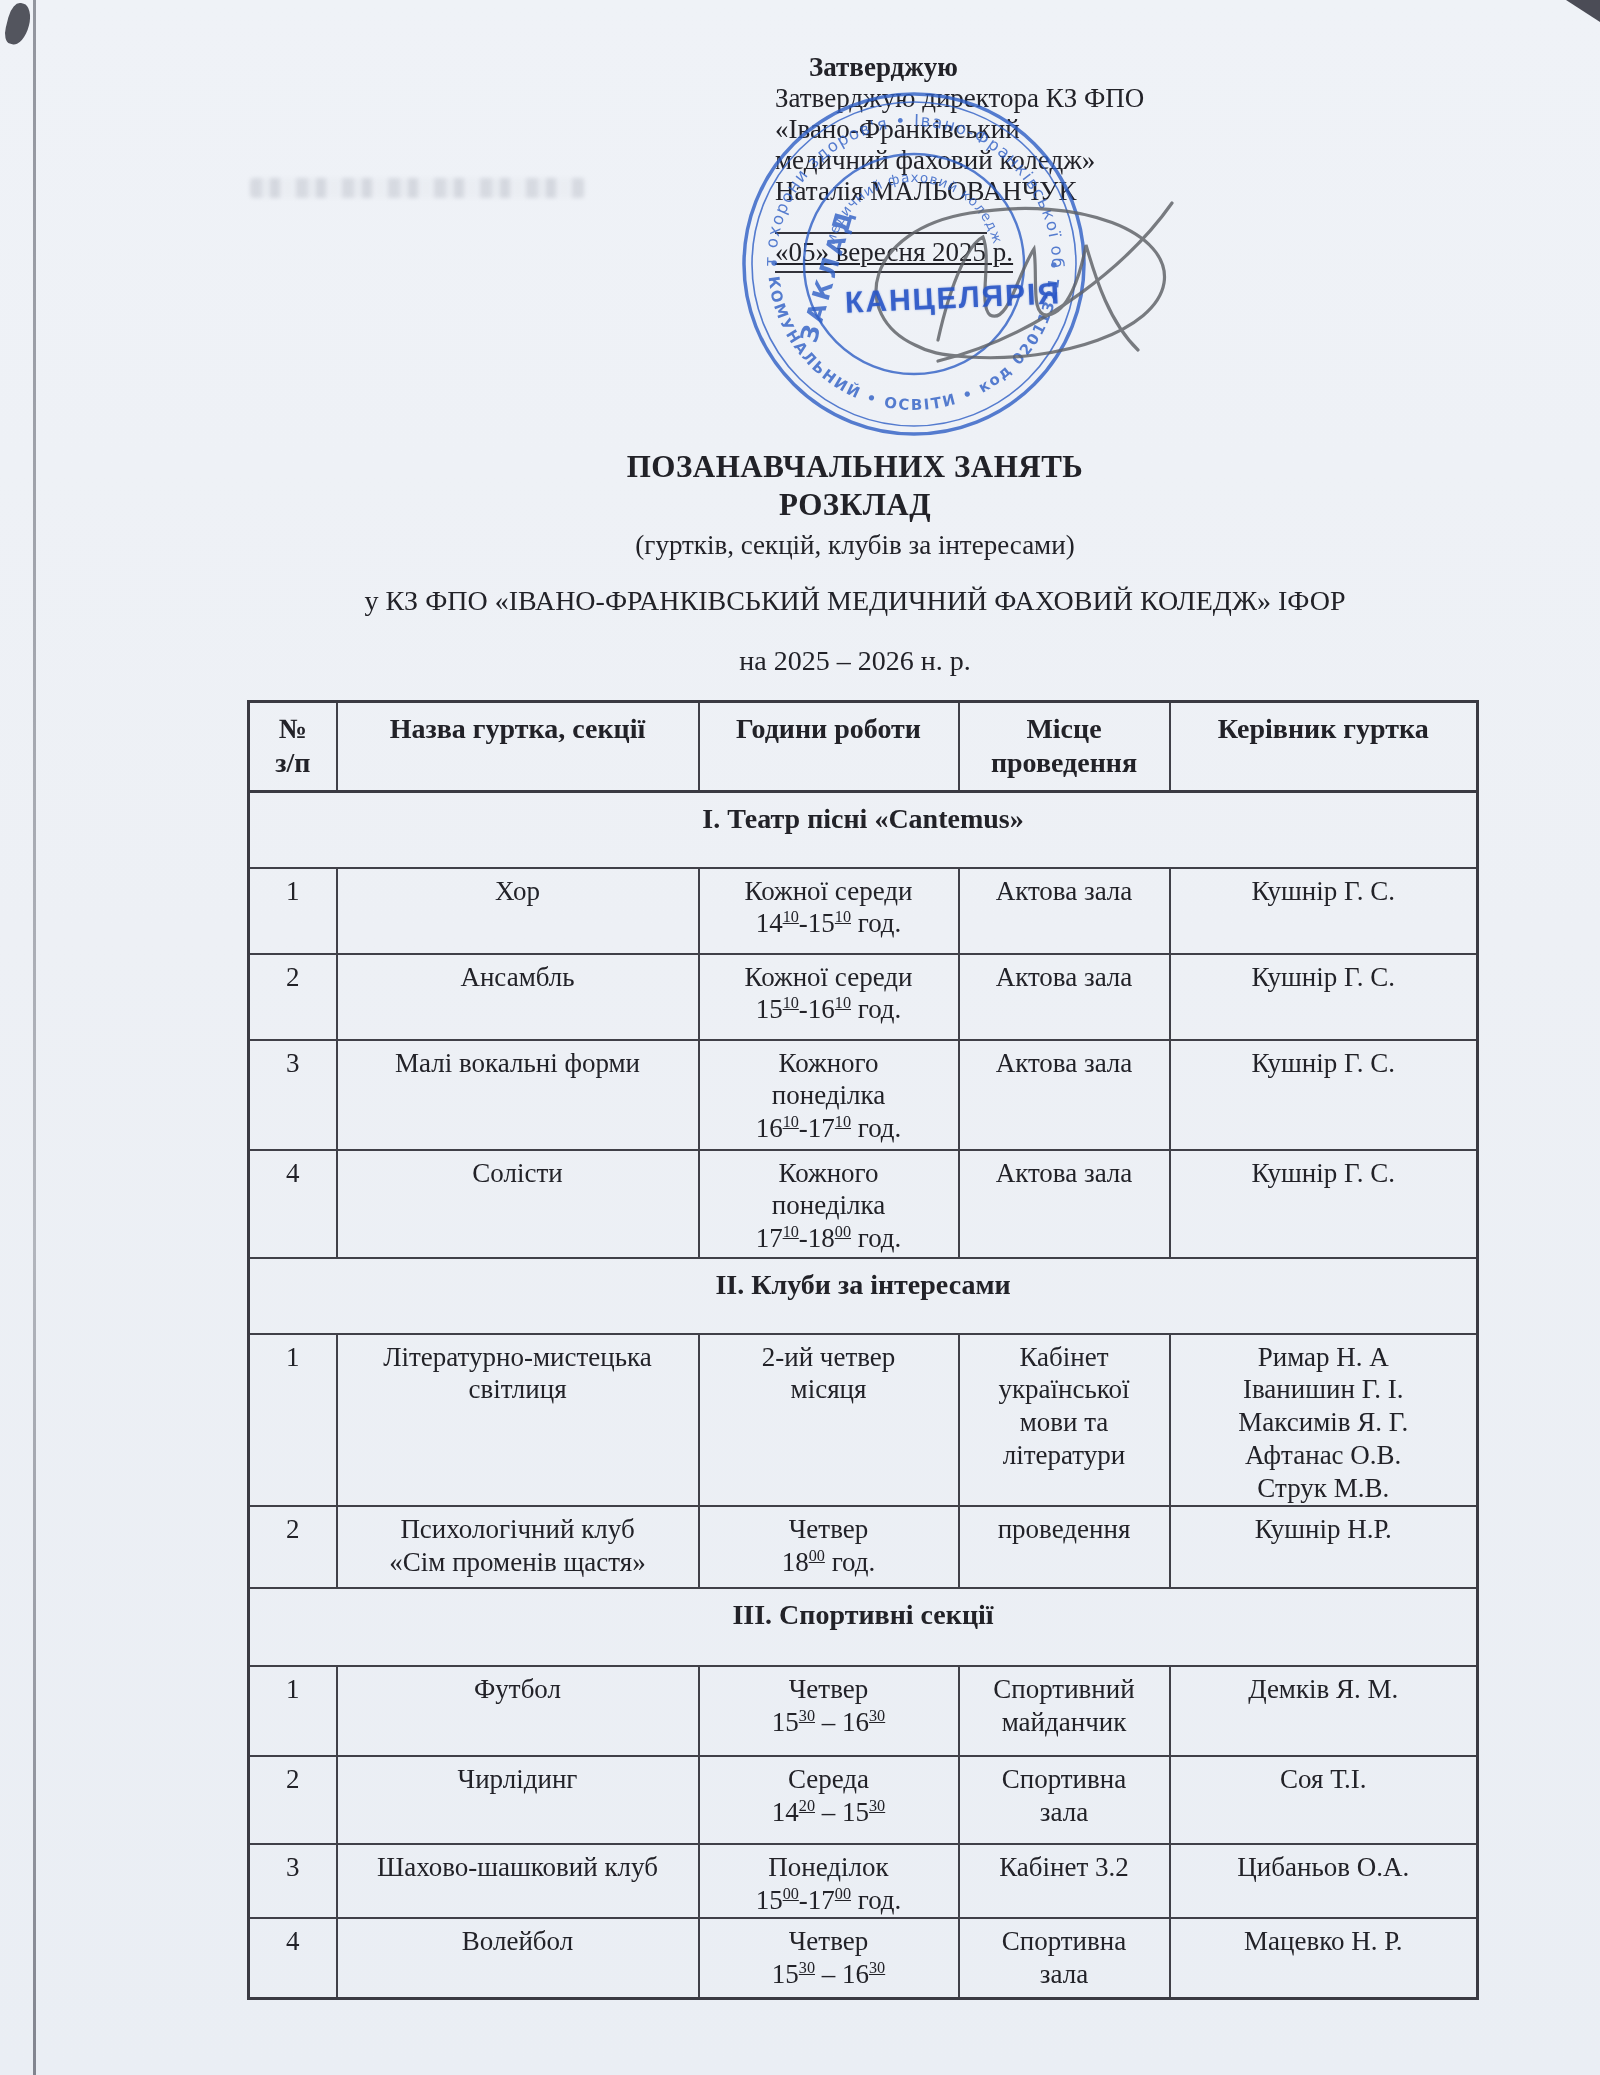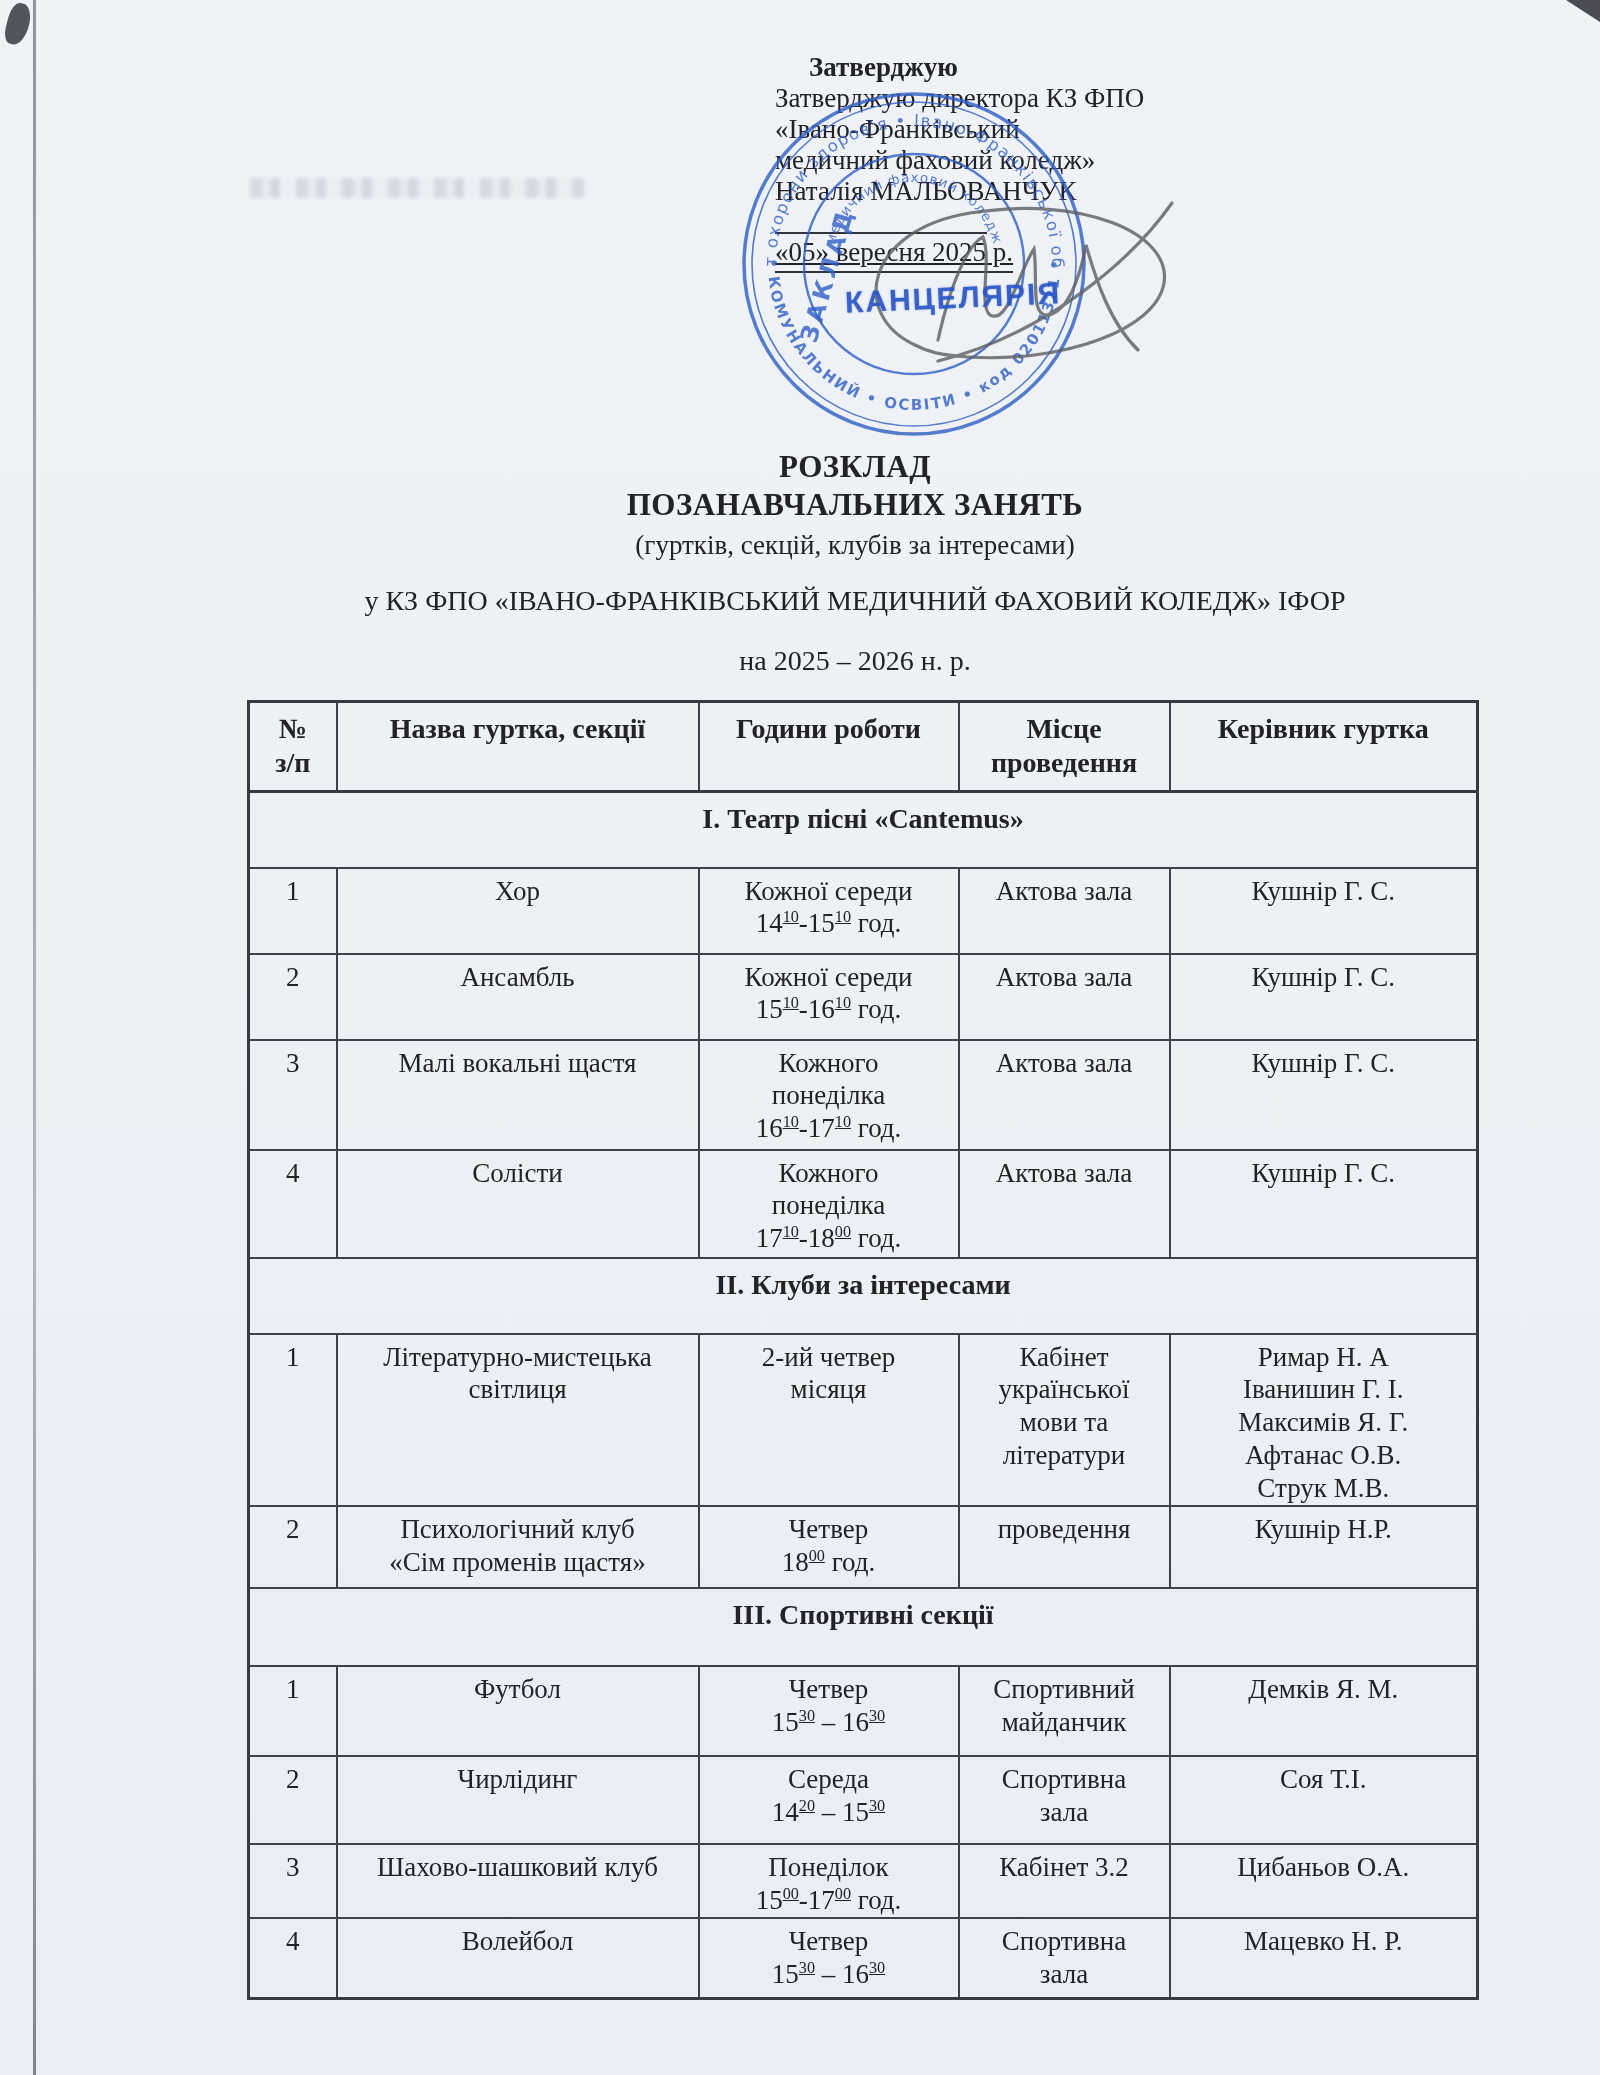--- a/index.html
+++ b/index.html
@@ -100,22 +100,22 @@
 
   <svg class="signature" width="390" height="190" viewBox="0 0 390 190">
     <g fill="none" stroke="#5e6166" stroke-width="3.2" stroke-linecap="round" opacity="0.82">
       <path d="M 95 160 C 30 130, 45 45, 150 28 C 262 10, 352 48, 344 98 C 336 146, 240 178, 148 172 C 120 170, 108 167, 95 160"></path>
       <path d="M 118 155 C 132 92, 150 58, 163 52 C 172 74, 158 120, 170 130 C 188 140, 198 88, 214 64 C 218 94, 210 132, 228 130 C 248 127, 260 92, 266 60 C 276 95, 290 138, 318 165"></path>
       <path d="M 352 18 C 312 75, 225 150, 118 176"></path>
     </g>
   </svg>
 
   <div class="title-block">
+    <div class="t-bold">ПОЗАНАВЧАЛЬНИХ ЗАНЯТЬ</div>
     <div class="t-bold">РОЗКЛАД</div>
-    <div class="t-bold">ПОЗАНАВЧАЛЬНИХ ЗАНЯТЬ</div>
     <div class="t-sub">(гуртків, секцій, клубів за інтересами)</div>
     <div class="t-org">у КЗ ФПО «ІВАНО-ФРАНКІВСЬКИЙ МЕДИЧНИЙ ФАХОВИЙ КОЛЕДЖ»  ІФОР</div>
     <div class="t-year">на 2025 – 2026 н. р.</div>
   </div>
 
   <table class="sched">
       <colgroup>
         <col style="width: 88px;">
         <col style="width: 362px;">
         <col style="width: 260px;">
@@ -144,21 +144,21 @@
         </tr>
         <tr style="height: 86px;">
           <td>2</td>
           <td>Ансамбль</td>
           <td>Кожної середи<br>15<sup>10</sup>-16<sup>10</sup> год.</td>
           <td>Актова зала</td>
           <td>Кушнір Г. С.</td>
         </tr>
         <tr style="height: 110px;">
           <td>3</td>
-          <td>Малі вокальні щастя</td>
+          <td>Малі вокальні форми</td>
           <td>Кожного<br>понеділка<br>16<sup>10</sup>-17<sup>10</sup> год.</td>
           <td>Актова зала</td>
           <td>Кушнір Г. С.</td>
         </tr>
         <tr style="height: 108px;">
           <td>4</td>
           <td>Солісти</td>
           <td>Кожного<br>понеділка<br>17<sup>10</sup>-18<sup>00</sup> год.</td>
           <td>Актова зала</td>
           <td>Кушнір Г. С.</td>

